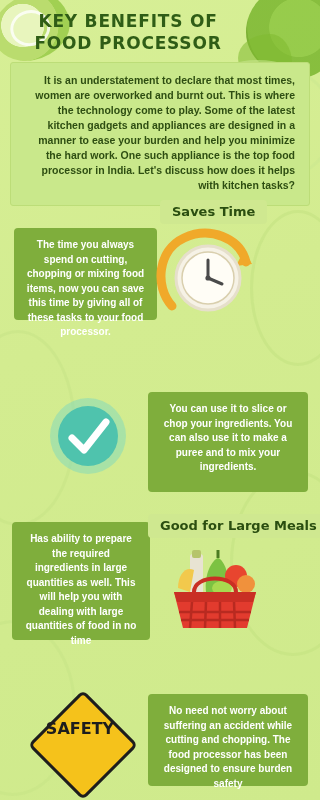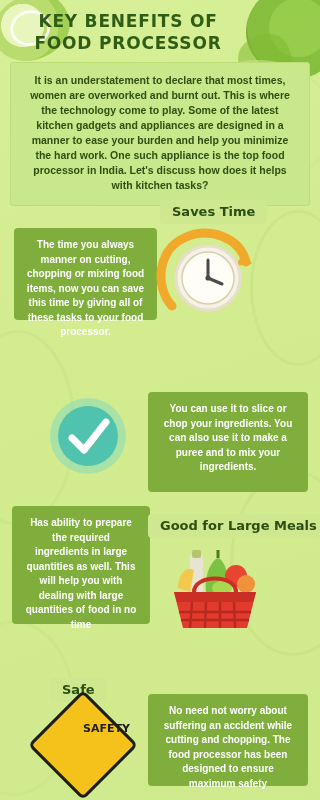--- a/index.html
+++ b/index.html
@@ -90,21 +90,21 @@
 
   .intro {
     position: absolute;
     left: 10px; top: 62px;
     width: 300px;
     box-sizing: border-box;
     background: #c9e88b;
     border: 1px solid #bcdd78;
     border-radius: 3px;
     padding: 10px 14px 12px 14px;
-    text-align: center;
+    text-align: right;
     font-weight: bold;
     font-size: 10.5px;
     line-height: 15px;
     color: #2e4e12;
     z-index: 4;
   }
 
   
   .label-pill {
     position: absolute;
@@ -138,45 +138,45 @@
 
   .clock-wrap { position: absolute; left: 152px; top: 228px; width: 106px; height: 96px; z-index: 6; }
 
   
   .pill-multi { left: 24px; top: 366px; }
   .box-multi { left: 148px; top: 392px; width: 160px; height: 100px; }
   .check-wrap { position: absolute; left: 42px; top: 392px; width: 92px; height: 88px; z-index: 6; }
 
   
   .pill-large { left: 148px; top: 514px; }
-  .box-large { left: 12px; top: 506px; width: 138px; height: 118px; }
+  .box-large { left: 12px; top: 522px; width: 138px; height: 118px; }
   .basket-wrap { position: absolute; left: 160px; top: 540px; width: 110px; height: 100px; z-index: 6; }
 
   
   .pill-safe { left: 50px; top: 678px; }
   .box-safe { left: 148px; top: 694px; width: 160px; height: 92px; }
   .safety-wrap { position: absolute; left: 30px; top: 700px; width: 100px; height: 86px; z-index: 6; }
 
   .sign {
     position: absolute;
     left: 14px; top: 6px;
     width: 72px; height: 72px;
     background: #f5c21b;
     border: 3px solid #1d1d1d;
     transform: rotate(45deg);
     border-radius: 6px;
   }
   .sign-text {
     position: absolute;
     left: 0; top: 22px;
     width: 100px;
-    text-align: right;
+    text-align: center;
     font-family: "DejaVu Sans", sans-serif;
     font-weight: bold;
-    font-size: 11px;
+    font-size: 16px;
     line-height: 13px;
     color: #1d1d1d;
     z-index: 2;
   }
 </style>
 </head>
 <body>
 
 <div id="page">
 
@@ -189,21 +189,21 @@
   <div class="swirl s4"></div>
   <div class="swirl s5"></div>
 
   <div class="title-wrap">
     <div class="title">Key Benefits of Food Processor</div>
   </div>
 
   <div class="intro">It is an understatement to declare that most times, women are overworked and burnt out. This is where the technology come to play. Some of the latest kitchen gadgets and appliances are designed in a manner to ease your burden and help you minimize the hard work. One such appliance is the top food processor in India. Let's discuss how does it helps with kitchen tasks?</div>
 
   <div class="label-pill pill-saves">Saves Time</div>
-  <div class="body-box box-saves">The time you always manner on cutting, chopping or mixing food items, now you can save this time by giving all of these tasks to your food processor.</div>
+  <div class="body-box box-saves">The time you always spend on cutting, chopping or mixing food items, now you can save this time by giving all of these tasks to your food processor.</div>
   <div class="clock-wrap">
     <svg width="106" height="96" viewBox="0 0 106 96">
       <path d="M20 78 C2 58 6 22 32 10 C58 -2 88 10 94 34" fill="none" stroke="#f0a92a" stroke-width="9" stroke-linecap="round"></path>
       <path d="M92 22 L100 36 L84 38 Z" fill="#f0a92a"></path>
       <circle cx="56" cy="50" r="32" fill="#f6f2e6" stroke="#e6dfcb" stroke-width="3"></circle>
       <circle cx="56" cy="50" r="26" fill="#fffdf6" stroke="#d9cfae" stroke-width="1.5"></circle>
       <line x1="56" y1="50" x2="56" y2="32" stroke="#4a4a4a" stroke-width="3" stroke-linecap="round"></line>
       <line x1="56" y1="50" x2="70" y2="56" stroke="#4a4a4a" stroke-width="3" stroke-linecap="round"></line>
       <circle cx="56" cy="50" r="2.6" fill="#4a4a4a"></circle>
     </svg>
@@ -239,22 +239,21 @@
         <line x1="46" y1="62" x2="45" y2="88"></line>
         <line x1="60" y1="62" x2="60" y2="88"></line>
         <line x1="74" y1="62" x2="75" y2="88"></line>
         <line x1="19" y1="72" x2="91" y2="72"></line>
         <line x1="21" y1="80" x2="89" y2="80"></line>
       </g>
       <path d="M34 52 C34 34 76 34 76 52" fill="none" stroke="#c92f24" stroke-width="4"></path>
     </svg>
   </div>
 
-  <div class="label-pill pill-safe">Safe</div>
-  <div class="body-box box-safe">No need not worry about suffering an accident while cutting and chopping. The food processor has been designed to ensure maximum safety</div>
+  <div class="body-box box-safe">No need not worry about suffering an accident while cutting and chopping. The food processor has been designed to ensure burden safety</div>
   <div class="safety-wrap">
     <div class="sign"></div>
     <div class="sign-text">
       <div>SAFETY</div>
     </div>
   </div>
 
 </div>
 
 </body></html>

